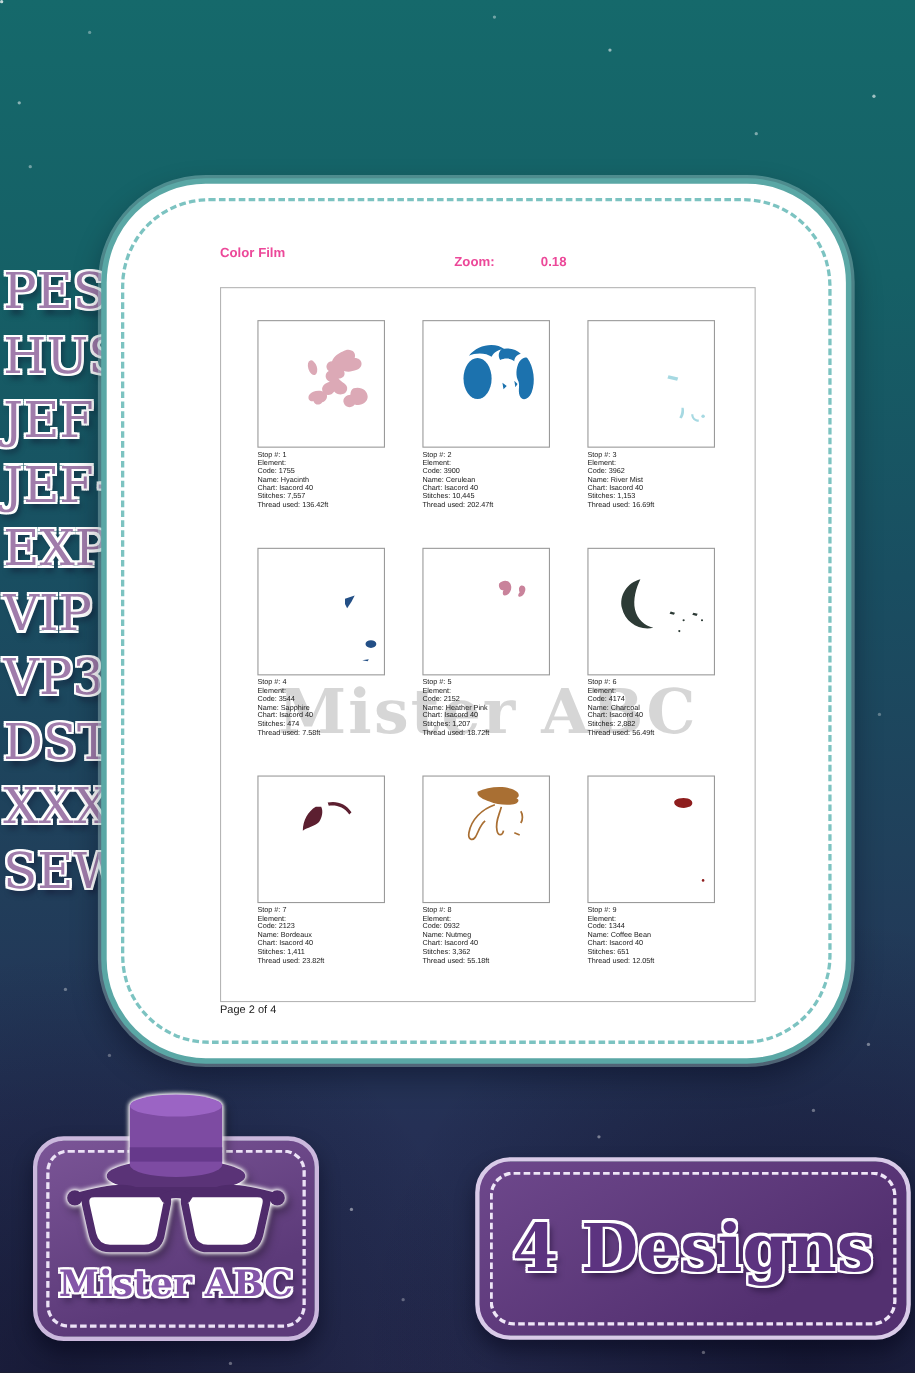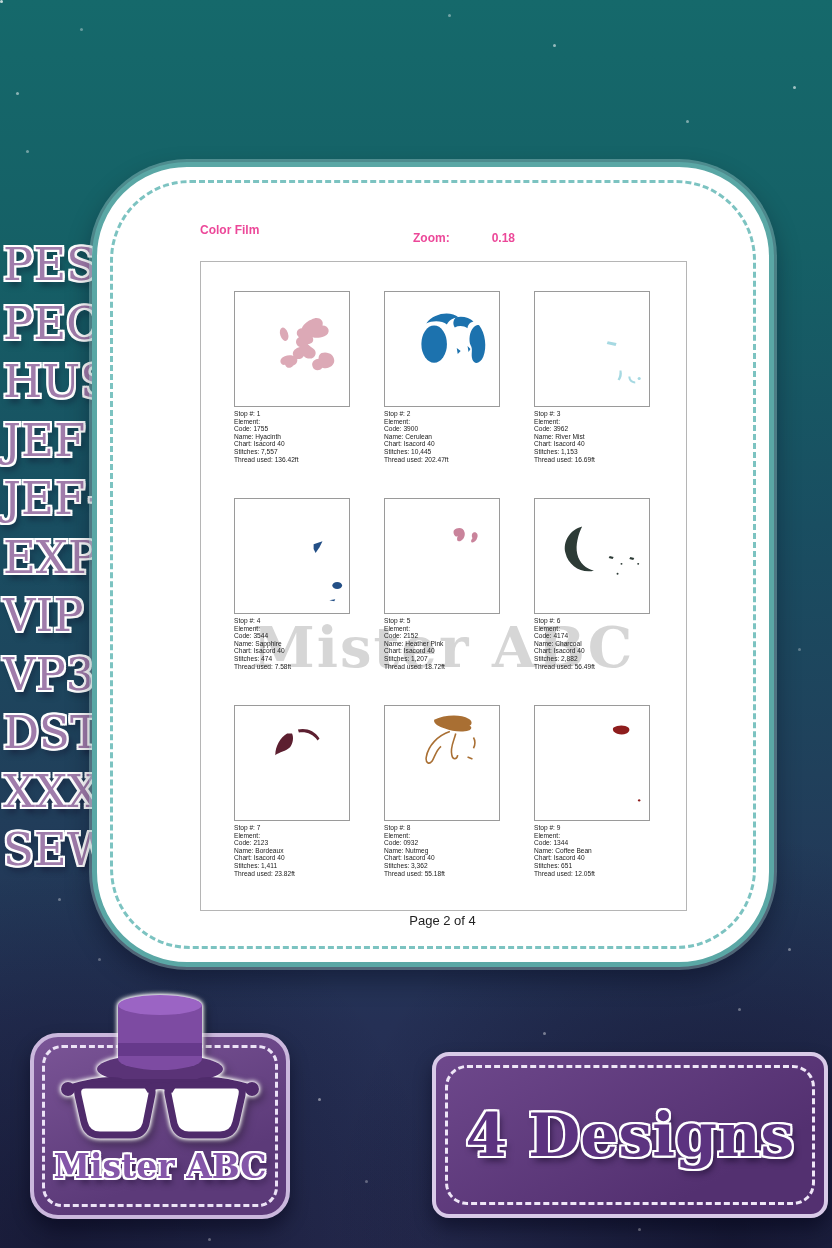--- a/index.html
+++ b/index.html
@@ -43,51 +43,50 @@
   .doc-header .zoomwrap{position:absolute;left:213px;top:0;display:flex;margin-top:8px;}
   .doc-header .zoomval{margin-left:9px;padding-left:33px;}
   .doc{position:absolute;left:103px;top:94px;width:485px;height:648px;
     background:#fff;border:1px solid #b5b5b5;}
   .watermark{position:absolute;left:0;top:352px;width:100%;text-align:center;
     font-family:"DejaVu Serif",serif;font-weight:bold;font-size:56px;
     color:#9e9e9e;opacity:.42;letter-spacing:2px;}
   .cell{position:absolute;width:150px;}
   .thumb{width:114px;height:114px;background:#fff;border:1px solid #9a9a9a;}
   .info{margin-top:3px;font-size:6.6px;line-height:7.6px;color:#1a1a1a;}
-  .doc-footer{position:absolute;left:103px;top:746px;width:485px;text-align:center;
-    font-size:13px;color:#222;}
+  .doc-footer{position:absolute;left:103px;top:746px;width:485px;text-align:left;
+    font-size:10px;color:#222;}
   .logo-badge{position:absolute;left:30px;top:985px;width:262px;height:235px;}
   .logo-plate{position:absolute;left:0;top:48px;width:252px;height:178px;
     background:linear-gradient(160deg,#7b5597,#5c3a79 70%);
     border:4px solid #cbb8dd;border-radius:28px;box-shadow:0 10px 18px rgba(0,0,20,.45);}
   .logo-plate::before{content:"";position:absolute;inset:8px;border:3px dashed #ece2f6;
     border-radius:20px;}
   .logo-svg{position:absolute;left:20px;top:0;
     filter:drop-shadow(0 0 2.5px #fff) drop-shadow(0 0 1px #fff) drop-shadow(3px 5px 4px rgba(0,0,0,.35));}
   .logo-text{position:absolute;left:0;top:162px;width:260px;text-align:center;
     font-family:"DejaVu Serif",serif;font-weight:bold;font-size:33px;color:#8456a8;}
   .count-badge{position:absolute;left:432px;top:1052px;width:388px;height:158px;
     background:linear-gradient(150deg,#6e488c,#533070 75%);
-    border:4px solid #d9cbe8;border-radius:17px;box-shadow:0 10px 18px rgba(0,0,20,.45);}
+    border:4px solid #d9cbe8;border-radius:32px;box-shadow:0 10px 18px rgba(0,0,20,.45);}
   .count-badge::before{content:"";position:absolute;inset:9px;border:3px dashed #efe6f7;
     border-radius:22px;}
   .count-text{position:absolute;left:0;top:0;width:100%;height:100%;
     display:flex;align-items:center;justify-content:center;
     font-family:"DejaVu Serif",serif;font-weight:bold;font-size:60px;color:#5c3380;}
 </style>
 </head>
 <body>
 
 <div class="stage">
   <div class="stars"></div>
 
 
   <div class="formats">
     <span class="format-item outline-white-sm">PES</span>
-    <span class="format-item outline-white-sm">PEC</span>
     <span class="format-item outline-white-sm">HUS</span>
     <span class="format-item outline-white-sm">JEF</span>
     <span class="format-item outline-white-sm">JEF+</span>
     <span class="format-item outline-white-sm">EXP</span>
     <span class="format-item outline-white-sm">VIP</span>
     <span class="format-item outline-white-sm">VP3</span>
     <span class="format-item outline-white-sm">DST</span>
     <span class="format-item outline-white-sm">XXX</span>
     <span class="format-item outline-white-sm">SEW</span>
   </div>

